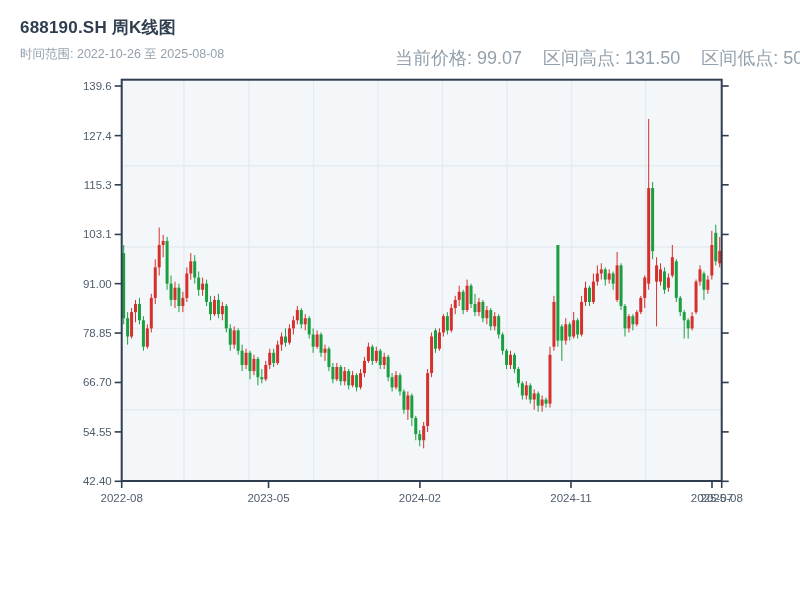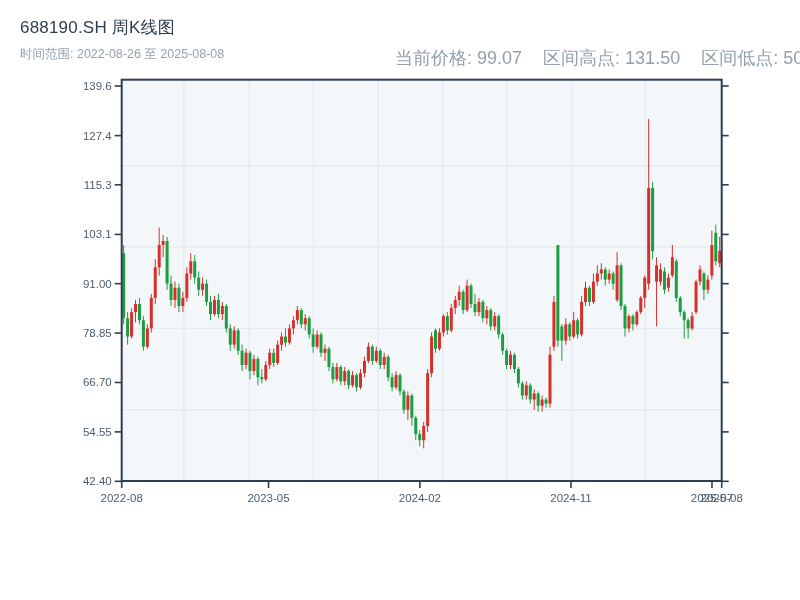--- a/index.html
+++ b/index.html
@@ -1,30 +1,30 @@
 <!DOCTYPE html>
 <html><head>
 <meta charset="utf-8">
 <style>
   html,body{margin:0;padding:0;background:#ffffff;}
   .page{position:relative;width:800px;height:600px;background:#ffffff;overflow:hidden;
         font-family:"Liberation Sans","DejaVu Sans",sans-serif;}
-  .hdr-title{position:absolute;left:20px;top:16px;font-size:17px;font-weight:400;color:#2f3e4e;letter-spacing:.2px;text-align:right;}
+  .hdr-title{position:absolute;left:20px;top:16px;font-size:17px;font-weight:700;color:#2f3e4e;letter-spacing:.2px;text-align:right;}
   .hdr-sub{position:absolute;left:20px;top:46px;font-size:12.5px;color:#94a1ad;}
   .hdr-stats{position:absolute;left:395px;top:46px;font-size:18px;color:#94a1ad;white-space:nowrap;}
   .hdr-stats .stat{margin-right:16px;}
   .chart-wrap{position:absolute;left:0;top:0;width:664px;height:600px;}
   svg text{font-family:"Liberation Sans","DejaVu Sans",sans-serif;}
 </style>
 </head>
 <body>
 
 <div class="page">
   <div class="hdr-title">688190.SH 周K线图</div>
-  <div class="hdr-sub">时间范围: 2022-08-26 至 2025-08-08</div>
+  <div class="hdr-sub">时间范围: 2022-10-26 至 2025-08-08</div>
   <div class="hdr-stats">
     <span class="stat"><span>当前价格</span>: <span>99.07</span></span>
     <span class="stat"><span>区间高点</span>: <span>131.50</span></span>
     <span class="stat"><span>区间低点</span>: <span>50.50</span></span>
   </div>
   <div class="chart-wrap">
     <svg id="chart-svg" width="800" height="600">
         <rect x="121.7" y="79.7" width="600" height="401.3" fill="#f4f7fa"></rect>
         <line x1="183.98000000000002" y1="79.7" x2="183.98000000000002" y2="481" stroke="#e6ebf1" stroke-width="1.4"></line>
         <line x1="249.01999999999998" y1="79.7" x2="249.01999999999998" y2="481" stroke="#e6ebf1" stroke-width="1.4"></line>

